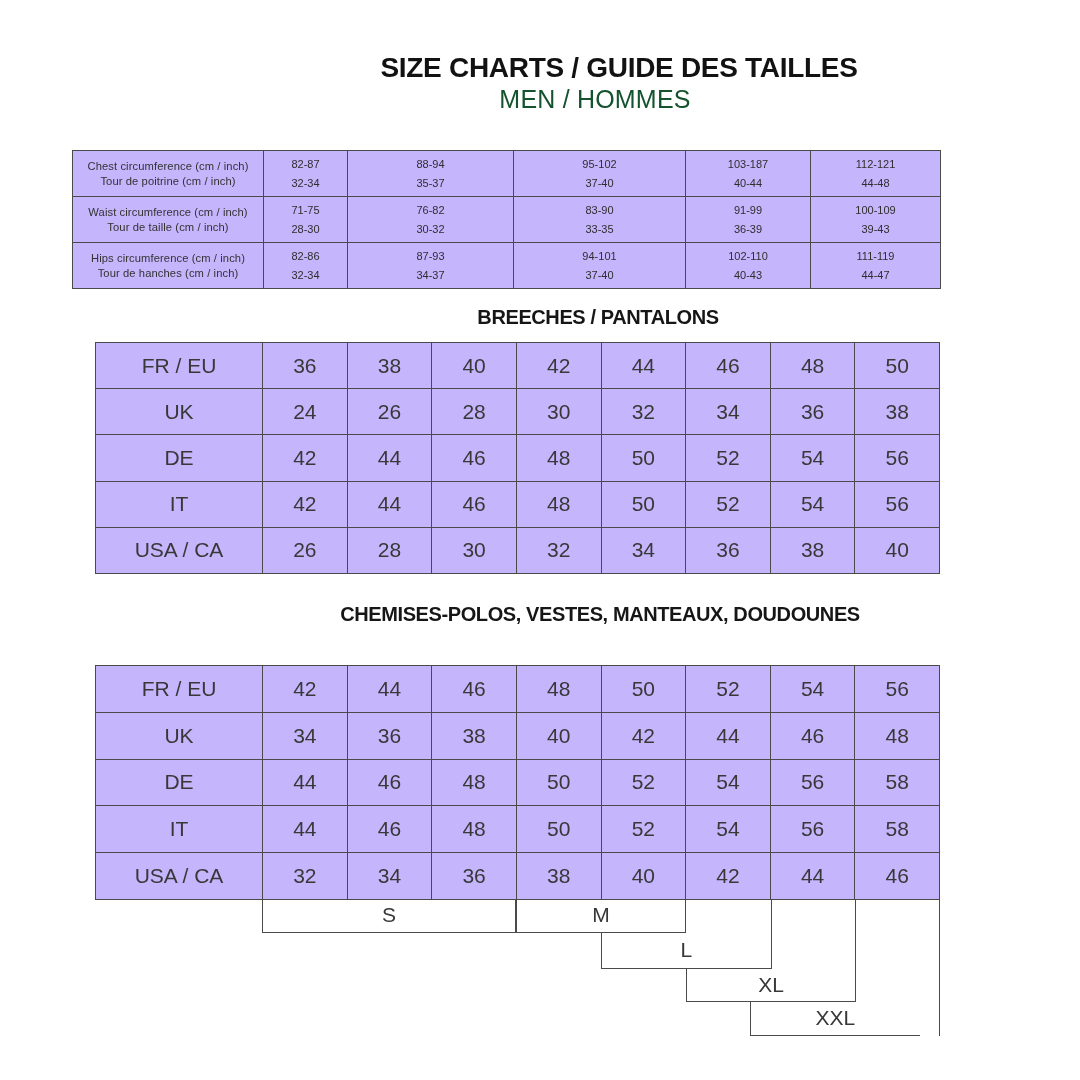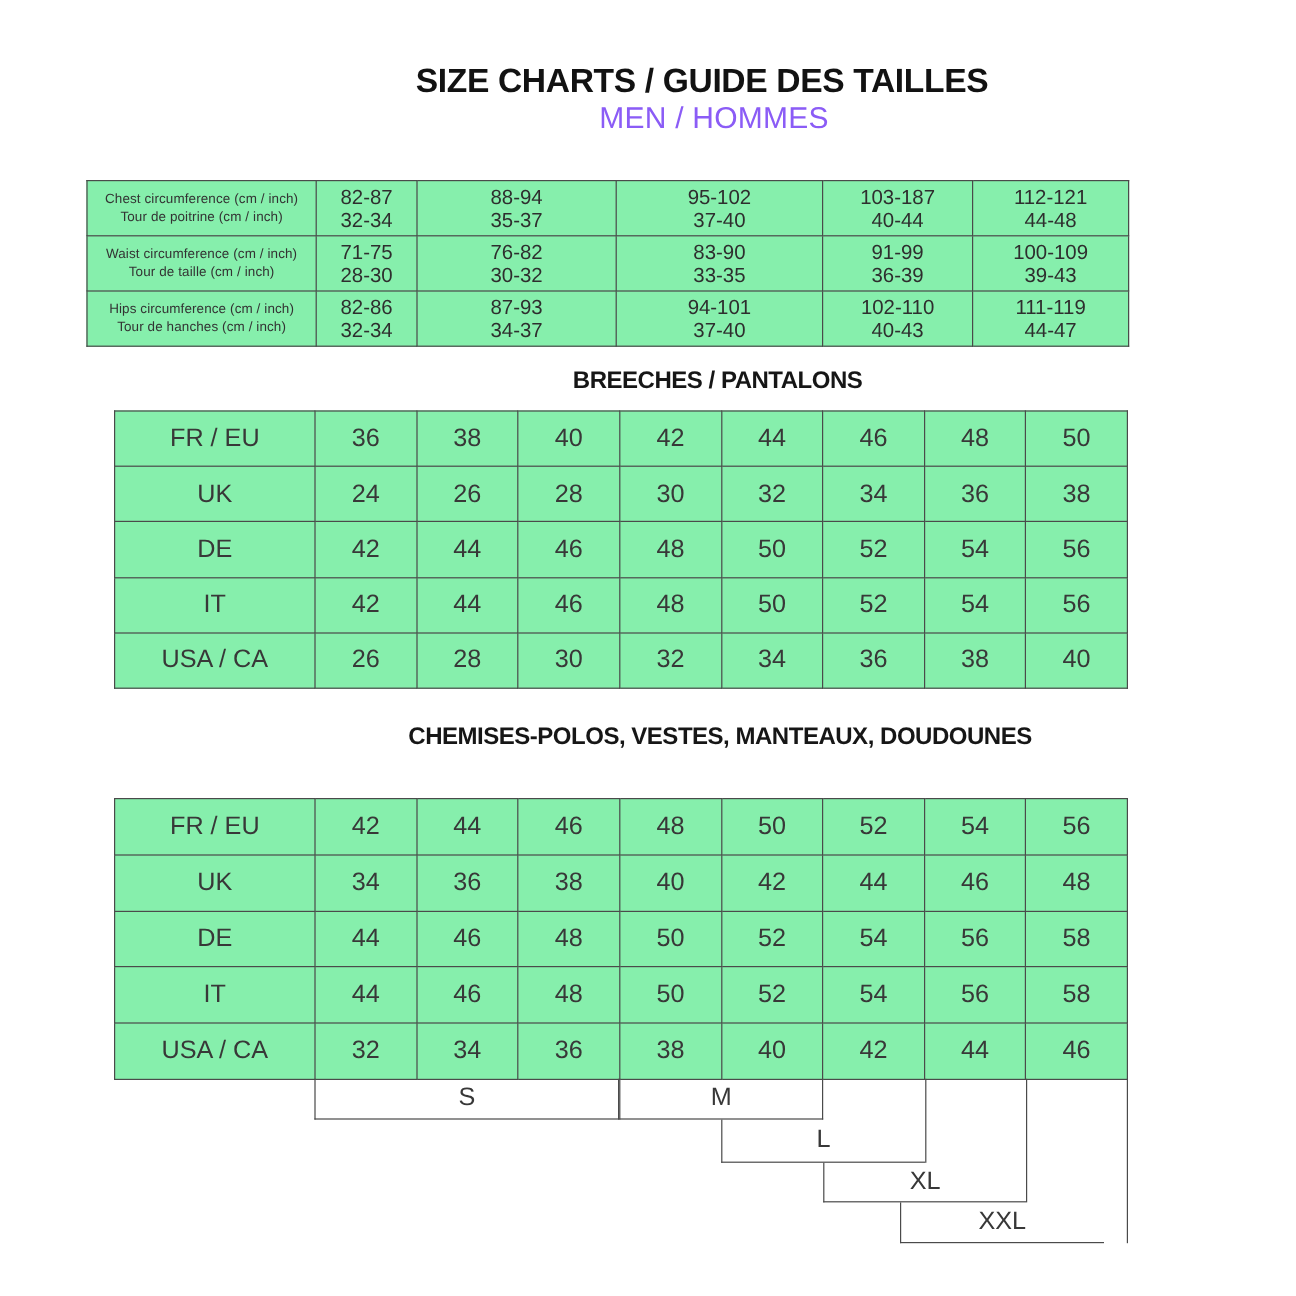--- a/index.html
+++ b/index.html
@@ -2,40 +2,40 @@
 <html><head>
 <meta charset="utf-8">
 <style>
   html,body { margin:0; padding:0; background:#ffffff; }
   .canvas {
     position:relative; width:1080px; height:1080px; background:#ffffff;
     font-family:"Liberation Sans", sans-serif; color:#2e2e2e; overflow:hidden;
   }
 
   .main-title {
-    position:absolute; left:585px; top:52px; transform:translateX(-50%);
+    position:absolute; left:619px; top:52px; transform:translateX(-50%);
     font-size:28px; font-weight:bold; letter-spacing:-0.3px; color:#121212; white-space:nowrap;
   }
   .subtitle {
     position:absolute; left:595px; top:85px; transform:translateX(-50%);
-    font-size:25px; font-weight:400; letter-spacing:0.2px; color:#8b5cf6; white-space:nowrap;
+    font-size:25px; font-weight:400; letter-spacing:0.2px; color:#14532d; white-space:nowrap;
   }
   .section-title {
     position:absolute; transform:translateX(-50%); 
     font-size:20px; font-weight:bold; letter-spacing:-0.4px; color:#161616; white-space:nowrap;
   }
   #breeches-title { left:598px; top:306px; }
   #shirts-title   { left:600px; top:601px; line-height:26.5px; }
 
-  table { position:absolute; border-collapse:collapse; table-layout:fixed; background:#86efac; }
+  table { position:absolute; border-collapse:collapse; table-layout:fixed; background:#c4b5fd; }
   td { border:1px solid #4a4a4a; text-align:center; vertical-align:middle; padding:0; overflow:hidden; }
 
   #measurements-table { left:72px; top:150px; width:868px; height:139px; }
   .m-label-en, .m-label-fr { font-size:11.2px; line-height:15px; color:#333333; letter-spacing:0.1px; }
-  .m-cm, .m-inch { font-size:17px; line-height:19px; color:#2e2e2e; }
+  .m-cm, .m-inch { font-size:11px; line-height:19px; color:#2e2e2e; }
 
   #breeches-table { left:95px; top:342px; width:845px; height:232px; }
   #shirts-table   { left:95px; top:665px; width:845px; height:235px; }
   .conv td { font-size:21px; color:#383838; }
 
   #size-groups { position:absolute; left:95px; top:899px; width:845px; height:145px; }
   .size-box {
     position:absolute; box-sizing:border-box;
     border-left:1px solid #4a4a4a; border-bottom:1px solid #4a4a4a;
     text-align:center; font-size:21px; color:#383838; background:transparent;

